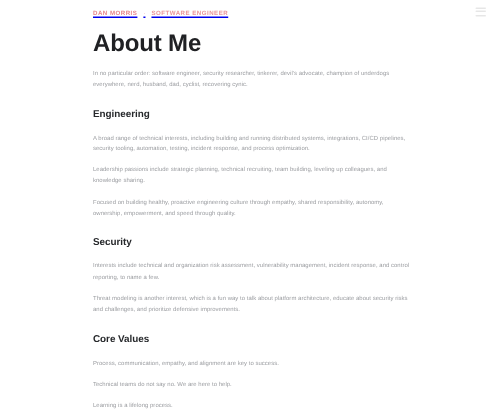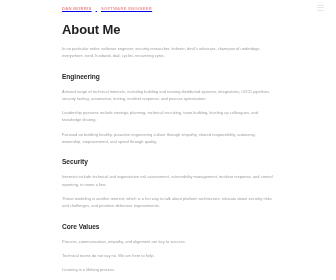--- a/index.html
+++ b/index.html
@@ -80,21 +80,21 @@
   
   .content {
     position: absolute;
     top: 17px;
     left: 62px;
     width: 214px;
   }
 
   h1.page-title {
     margin: 7px 0 9px 0;
-    font-size: 13px;
+    font-size: 16px;
     line-height: 12px;
     font-weight: 700;
     color: #202124;
     letter-spacing: -0.1px;
   }
 
   h2.section-title {
     margin: 13px 0 7px 0;
     font-size: 6.6px;
     line-height: 8px;

